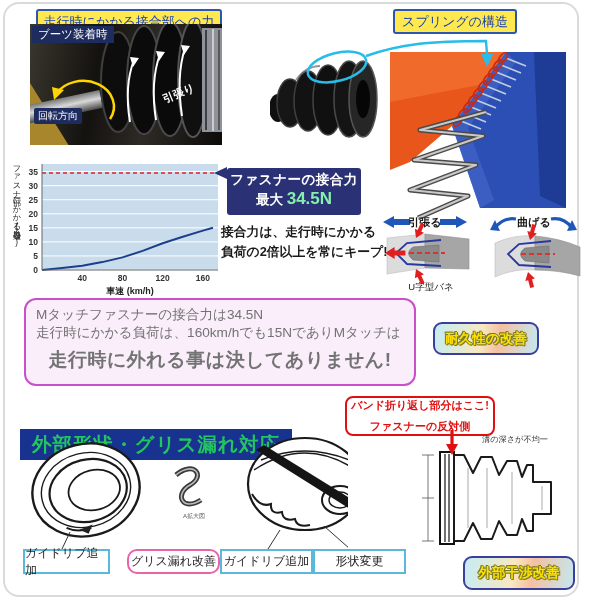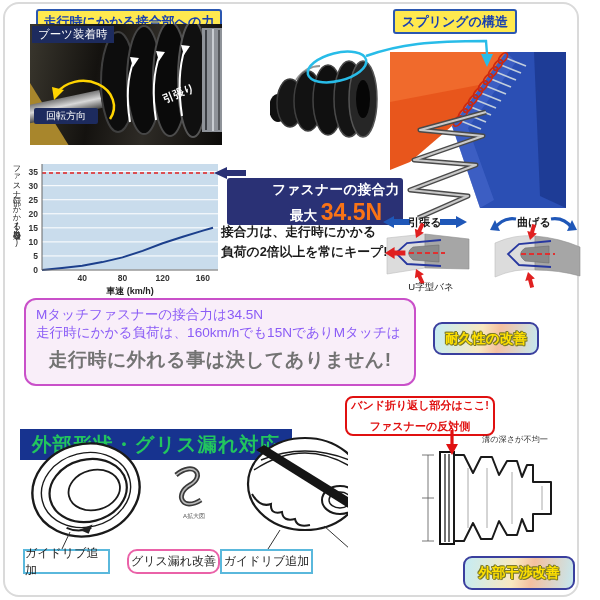--- a/index.html
+++ b/index.html
@@ -1,45 +1,45 @@
 <!DOCTYPE html>
 <html><head>
 <meta charset="utf-8">
 <style>
   html,body{margin:0;padding:0;background:#fff;}
   #page{position:relative;width:600px;height:600px;background:#ffffff;overflow:hidden;
         font-family:"Liberation Sans","DejaVu Sans",sans-serif;}
   .abs{position:absolute;}
   .frame{left:3px;top:2px;width:572px;height:591px;border:2px solid #dadada;border-radius:16px;}
   .banner{background:#ffe94f;border:2px solid #2b57b0;border-radius:3px;color:#1940b0;
-          font-weight:bold;text-align:center;display:flex;align-items:center;justify-content:center;}
+          font-weight:normal;text-align:center;display:flex;align-items:center;justify-content:center;}
   
   .photo{left:30px;top:24px;width:192px;height:121px;overflow:hidden;
          background:linear-gradient(100deg,#3a372e 0%,#14120f 35%,#2e2b26 62%,#0c0b09 100%);}
   .photo-caption{left:2px;top:2px;background:#1d2b5e;color:#fff;font-size:11.5px;padding:1px 6px;}
   .olive{left:0;top:52px;width:70px;height:69px;background:#a8862c;
          clip-path:polygon(0 10%,55% 100%,0 100%);}
   .shaft{left:-6px;top:74px;width:78px;height:18px;transform:rotate(-12deg);
          background:linear-gradient(#777 0%,#d8d8d8 45%,#4a4a4a 100%);}
   .tension{color:#fff;font-size:11px;font-weight:bold;transform:rotate(-22deg);}
-  .rotation{background:#1d2b5e;color:#fff;font-size:10px;padding:1px 12px;border-radius:2px;}
+  .rotation{background:#1d2b5e;color:#fff;font-size:10px;padding:1px 4px;border-radius:2px;}
   
   .ylabel{left:10px;top:160px;height:138px;width:13px;writing-mode:vertical-rl;text-orientation:upright;
           font-size:8.2px;color:#222;letter-spacing:-1px;line-height:13px;}
   
-  .navy-box{left:227px;top:178px;width:134px;height:44px;background:#2a3175;border-radius:3px;
-            color:#fff;text-align:center;padding-top:3px;padding-left:42px;}
+  .navy-box{left:227px;top:168px;width:134px;height:44px;background:#2a3175;border-radius:3px;
+            color:#fff;text-align:center;padding-top:3px;}
   .navy-box .l1{font-size:13.5px;font-weight:bold;letter-spacing:0.5px;}
   .navy-box .l2{font-size:13.5px;font-weight:bold;}
-  .navy-box .val{color:#f97316;font-size:23px;}
+  .navy-box .val{color:#86efac;font-size:17px;}
   .note{left:221px;top:222px;width:170px;font-size:12.8px;font-weight:600;color:#1a1a1a;line-height:1.55;}
   
   .pinkbox{left:24px;top:298px;width:392px;height:88px;background:#f9eef9;border:2.5px solid #c950c9;
            border-radius:12px;padding:6px 10px;box-sizing:border-box;}
-  .pinkbox .ln{font-size:13.6px;color:#8b5cf6;line-height:1.32;}
+  .pinkbox .ln{font-size:13.6px;color:#737373;line-height:1.32;}
   .pinkbox .hl{margin-top:5px;text-align:center;color:#737373;font-size:19px;font-weight:bold;letter-spacing:0.5px;}
   
   .badge{border:2.5px solid #3a3f9e;border-radius:9px;
          background:linear-gradient(100deg,#c5ecf4 0%,#f8e8c0 45%,#f4c0a0 62%,#c5e8f0 100%);
          color:#ffe000;font-weight:bold;text-align:center;display:flex;align-items:center;justify-content:center;
          text-shadow:1px 0 #7a7a28,-1px 0 #7a7a28,0 1px #7a7a28,0 -1px #7a7a28,1px 1px #7a7a28,-1px -1px #7a7a28;}
   
   .bluehdr{left:20px;top:396px;width:272px;height:31px;background:#17338f;color:#22c55e;font-weight:bold;
            font-size:19.5px;letter-spacing:1px;display:flex;align-items:center;justify-content:center;margin-top:33px;}
   .redcall{left:345px;top:396px;width:146px;height:36px;border:2.5px solid #e01010;border-radius:8px;
@@ -285,16 +285,17 @@
   </g>
   <g>
     <line x1="34" y1="2" x2="34" y2="18" stroke="#e01010" stroke-width="3.2"></line>
     <polygon points="28,16 40,16 34,27" fill="#e01010"></polygon>
   </g>
 </svg>
 
 <div class="abs lblbox" style="left:23px;width:83px;">ガイドリブ追加</div>
 <div class="abs lblbox pink" style="left:127px;width:89px;">グリス漏れ改善</div>
 <div class="abs lblbox" style="left:220px;width:89px;">ガイドリブ追加</div>
+<div class="abs lblbox" style="left:313px;width:89px;">形状変更</div>
 
 <div class="abs badge" style="left:463px;top:556px;width:108px;height:30px;font-size:13.5px;">外部干渉改善</div>
 
 </div>
 
 </body></html>

